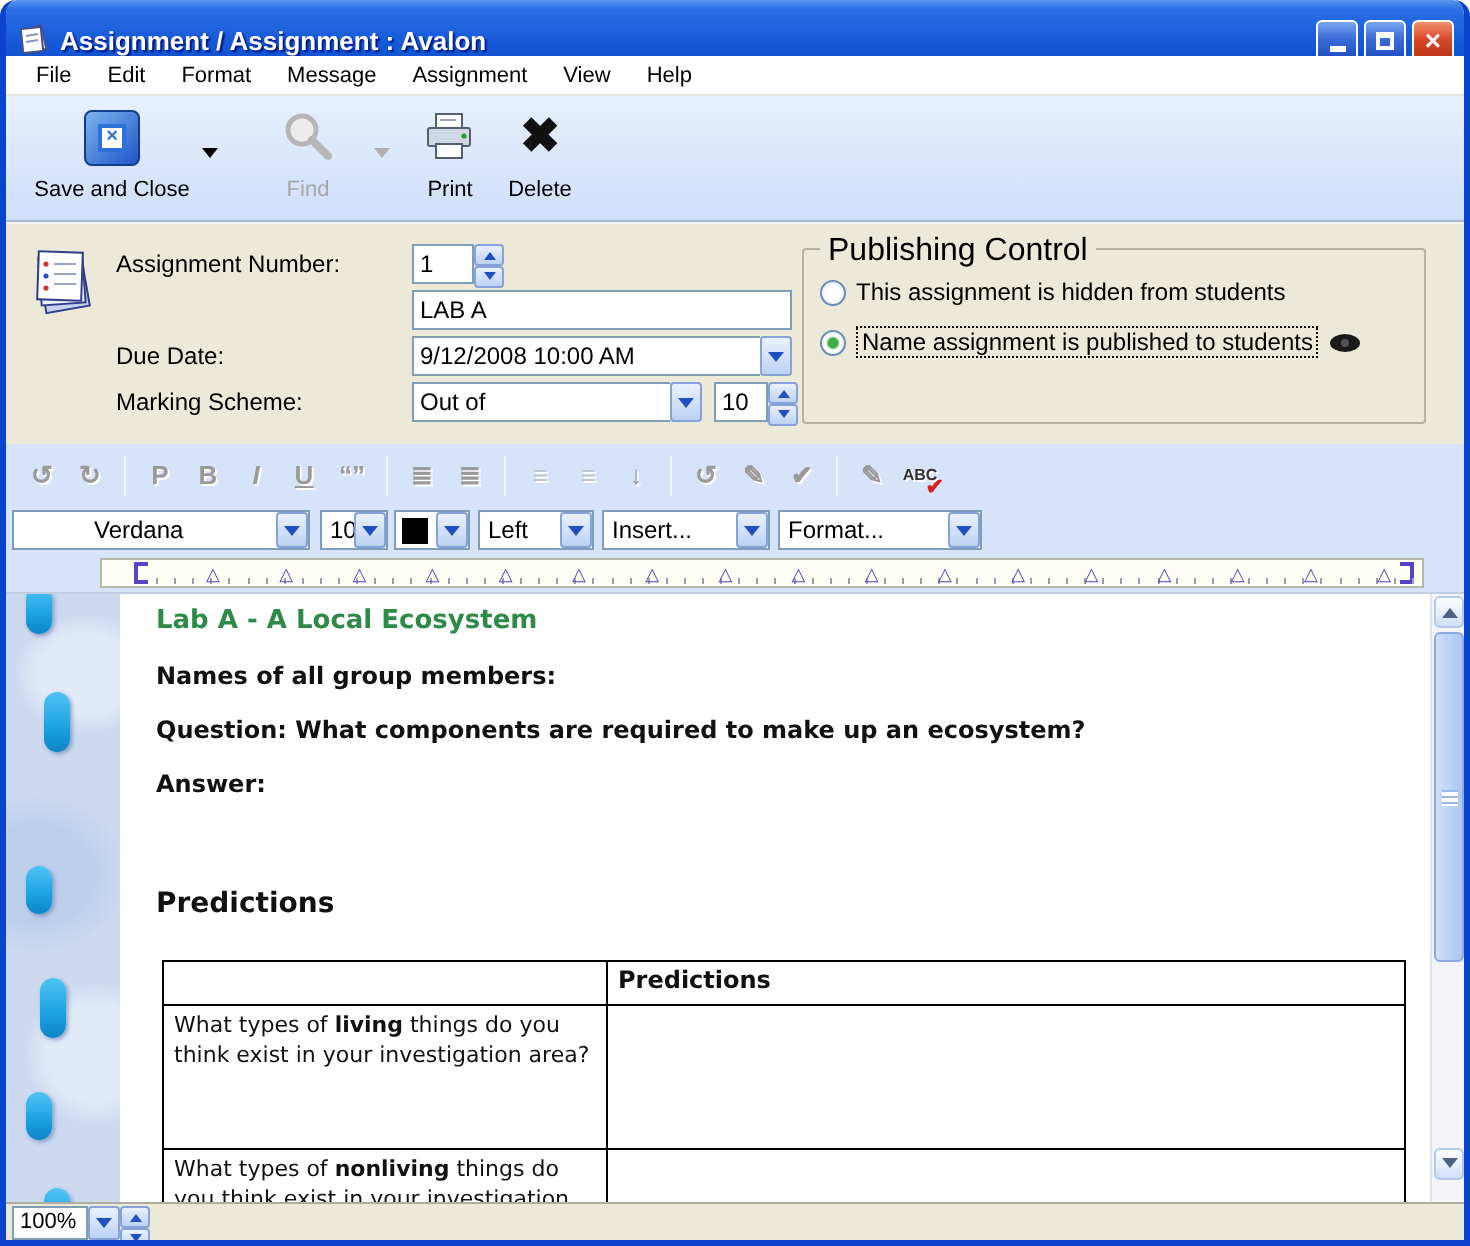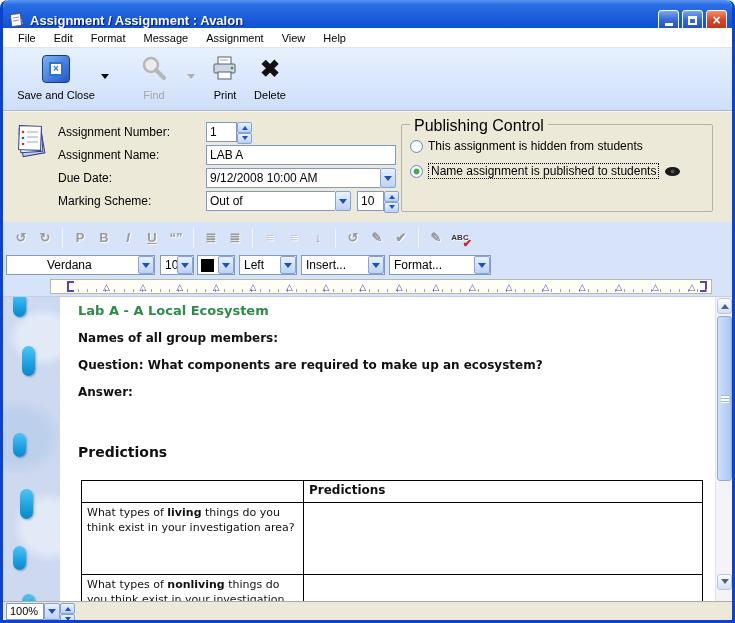--- a/index.html
+++ b/index.html
@@ -205,21 +205,20 @@
       <div class="spin">
           <b class="up">
             <i></i>
           </b>
           <b class="dn">
             <i></i>
           </b>
         </div>
     </div>
 
-    <span class="flabel" style="top:36px;">Assignment Name:</span>
     <div class="ffield" style="top:33px;">
       <div class="textbox" style="width:190px;">LAB A</div>
     </div>
 
     <span class="flabel" style="top:59px;">Due Date:</span>
     <div class="ffield" style="top:56px;">
       <div class="textbox" style="width:174px;border-right:none;">9/12/2008 10:00 AM</div>
       <div class="cbtn" style="height:20px;">
           <span class="arr"></span>
         </div>

